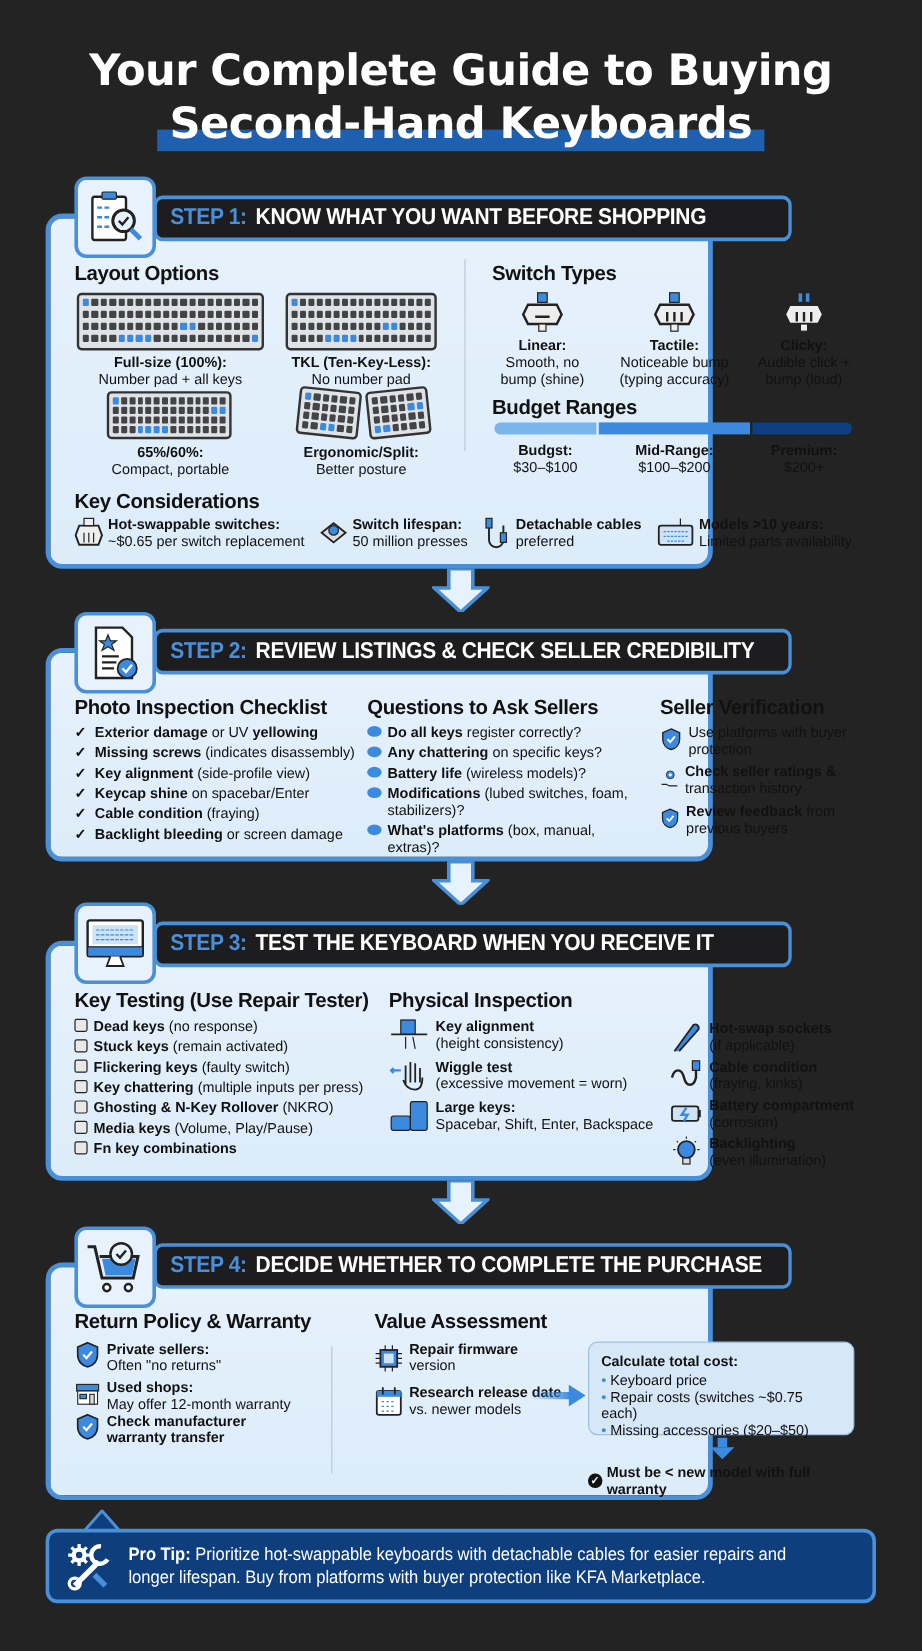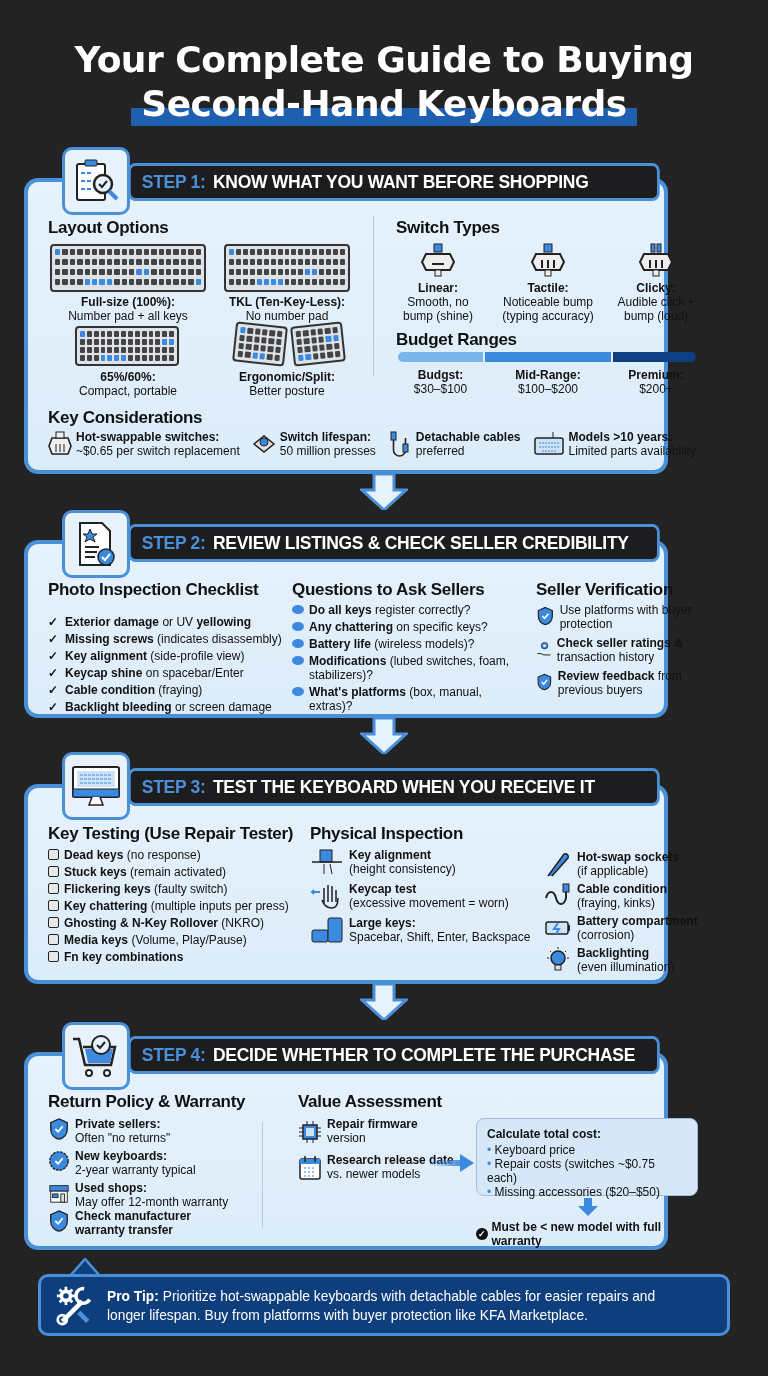--- a/index.html
+++ b/index.html
@@ -1,21 +1,21 @@
 <!DOCTYPE html>
 <html><head>
 <meta charset="utf-8">
 <style>
 *{box-sizing:border-box;margin:0;padding:0}
 body{width:768px;height:1376px;background:#232323;font-family:"Liberation Sans",sans-serif;color:#111;position:relative;overflow:hidden}
 .title{position:absolute;top:38px;left:0;width:768px;text-align:center;color:#fff;font-family:"DejaVu Sans",sans-serif;font-weight:bold;font-size:36px;line-height:44px;letter-spacing:-0.5px}
 .title .l2{position:relative;display:inline-block}
 .title .l2 .hl{position:absolute;left:-10px;right:-10px;bottom:0;height:18px;background:#1f5fb0;z-index:-1}
 .title .l2 span.t{position:relative;z-index:1}
-.card{position:absolute;left:24px;width:644px;background:linear-gradient(180deg,#e6f2fc,#dcecf9);border:4px solid #4a90d9;border-radius:14px}
+.card{position:absolute;left:38px;width:556px;background:linear-gradient(180deg,#e6f2fc,#dcecf9);border:4px solid #4a90d9;border-radius:14px}
 .hdr{position:absolute;left:128px;height:38px;width:578px;background:#1d1d1f;border:3px solid #4a90d9;border-radius:8px;display:flex;align-items:center;padding-left:12px;font-weight:bold;font-size:19px;color:#fff;letter-spacing:-0.3px;font-family:"Liberation Sans",sans-serif;transform:scaleX(0.92);transform-origin:left}
 .hdr .st{color:#4a90d9;margin-right:8px}
 .badge{position:absolute;left:62px;width:68px;height:68px;background:#e8f2fc;border:3px solid #4a90d9;border-radius:10px;display:flex;align-items:center;justify-content:center}
 .h3{font-weight:bold;font-size:17px;color:#111;letter-spacing:-0.3px}
 .sm{font-size:12px;line-height:14px;color:#111}
 .b{font-weight:bold}
 .abs{position:absolute}
 .arrow{position:absolute;left:360px;width:48px;height:36px}
 .kb{background:#dfe3e8;border:2px solid #333;border-radius:4px;padding:3px;display:grid;gap:2px}
 .kb i{display:block;background:#444;border-radius:1px;height:6px}
@@ -439,21 +439,21 @@
     <span class="st">STEP 1:</span>
     <span>KNOW WHAT YOU WANT BEFORE SHOPPING</span>
   </div>
 
 <svg class="arrow" style="top:474px" viewBox="0 0 48 36">
     <path d="M14 0h20v16h12L24 36 2 16h12z" fill="#e6f2fc" stroke="#4a90d9" stroke-width="3"></path>
   </svg>
 
 <div class="card" style="top:540px;height:178px">
   <div class="abs" style="left:20px;top:36px;width:250px">
-    <div class="h3" style="margin-bottom:15px">Photo Inspection Checklist</div>
+    <div class="h3" style="margin-bottom:3px">Photo Inspection Checklist</div>
     <div class="li">
         <span class="chk">✓</span>
         <span><b>Exterior damage</b><span> or UV </span><b>yellowing</b></span>
       </div>
     <div class="li">
         <span class="chk">✓</span>
         <span><b>Missing screws</b><span> (indicates disassembly)</span></span>
       </div>
     <div class="li">
         <span class="chk">✓</span>
@@ -583,21 +583,21 @@
           <div class="b">Key alignment</div>
           <div>(height consistency)</div>
         </div>
       </div>
     <div class="li" style="margin-bottom:6px">
       <svg width="34" height="28" viewBox="0 0 34 28">
           <path d="M2 10h8M4 8l-2 2 2 2" stroke="#3b8ae0" stroke-width="2" fill="none"></path>
           <path d="M14 22V6M18 20V3M22 20V4M26 20V8M12 18c2 6 6 8 10 8s6-4 6-10" stroke="#222" stroke-width="1.5" fill="none"></path>
         </svg>
       <div>
-          <div class="b">Keycap test</div>
+          <div class="b">Wiggle test</div>
           <div>(excessive movement = worn)</div>
         </div>
       </div>
     <div class="li">
       <svg width="34" height="28" viewBox="0 0 34 28">
           <rect x="2" y="14" width="16" height="12" rx="2" fill="#3b8ae0" stroke="#222"></rect>
           <rect x="18" y="2" width="14" height="24" rx="2" fill="#3b8ae0" stroke="#222"></rect>
         </svg>
       <div>
           <div class="b">Large keys:</div>
@@ -671,30 +671,20 @@
   <div class="abs" style="left:20px;top:36px;width:220px">
     <div class="h3" style="margin-bottom:5px">Return Policy &amp; Warranty</div>
     <div class="li" style="margin-bottom:4px">
       <svg width="22" height="24" viewBox="0 0 24 26">
           <path d="M12 2l9 4v7c0 6-4 10-9 11-5-1-9-5-9-11V6z" fill="#3b8ae0" stroke="#222" stroke-width="1.5"></path>
           <path d="M8 13l3 3 5-6" stroke="#fff" stroke-width="2" fill="none"></path>
         </svg>
       <div>
           <div class="b">Private sellers:</div>
           <div>Often "no returns"</div>
-        </div>
-      </div>
-    <div class="li" style="margin-bottom:4px">
-      <svg width="22" height="24" viewBox="0 0 24 24">
-          <circle cx="12" cy="12" r="10" fill="#3b8ae0" stroke="#222" stroke-width="1.5" stroke-dasharray="3 1"></circle>
-          <path d="M8 12l3 3 5-6" stroke="#fff" stroke-width="2" fill="none"></path>
-        </svg>
-      <div>
-          <div class="b">New keyboards:</div>
-          <div>2-year warranty typical</div>
         </div>
       </div>
     <div class="li" style="margin-bottom:0">
       <svg width="22" height="24" viewBox="0 0 24 24">
           <rect x="2" y="4" width="20" height="6" fill="#3b8ae0" stroke="#222"></rect>
           <rect x="3" y="10" width="18" height="12" fill="#fff" stroke="#222"></rect>
           <rect x="5" y="13" width="6" height="4" fill="#3b8ae0" stroke="#222"></rect>
           <rect x="14" y="13" width="4" height="9" fill="#ddd" stroke="#222"></rect>
         </svg>
       <div>

